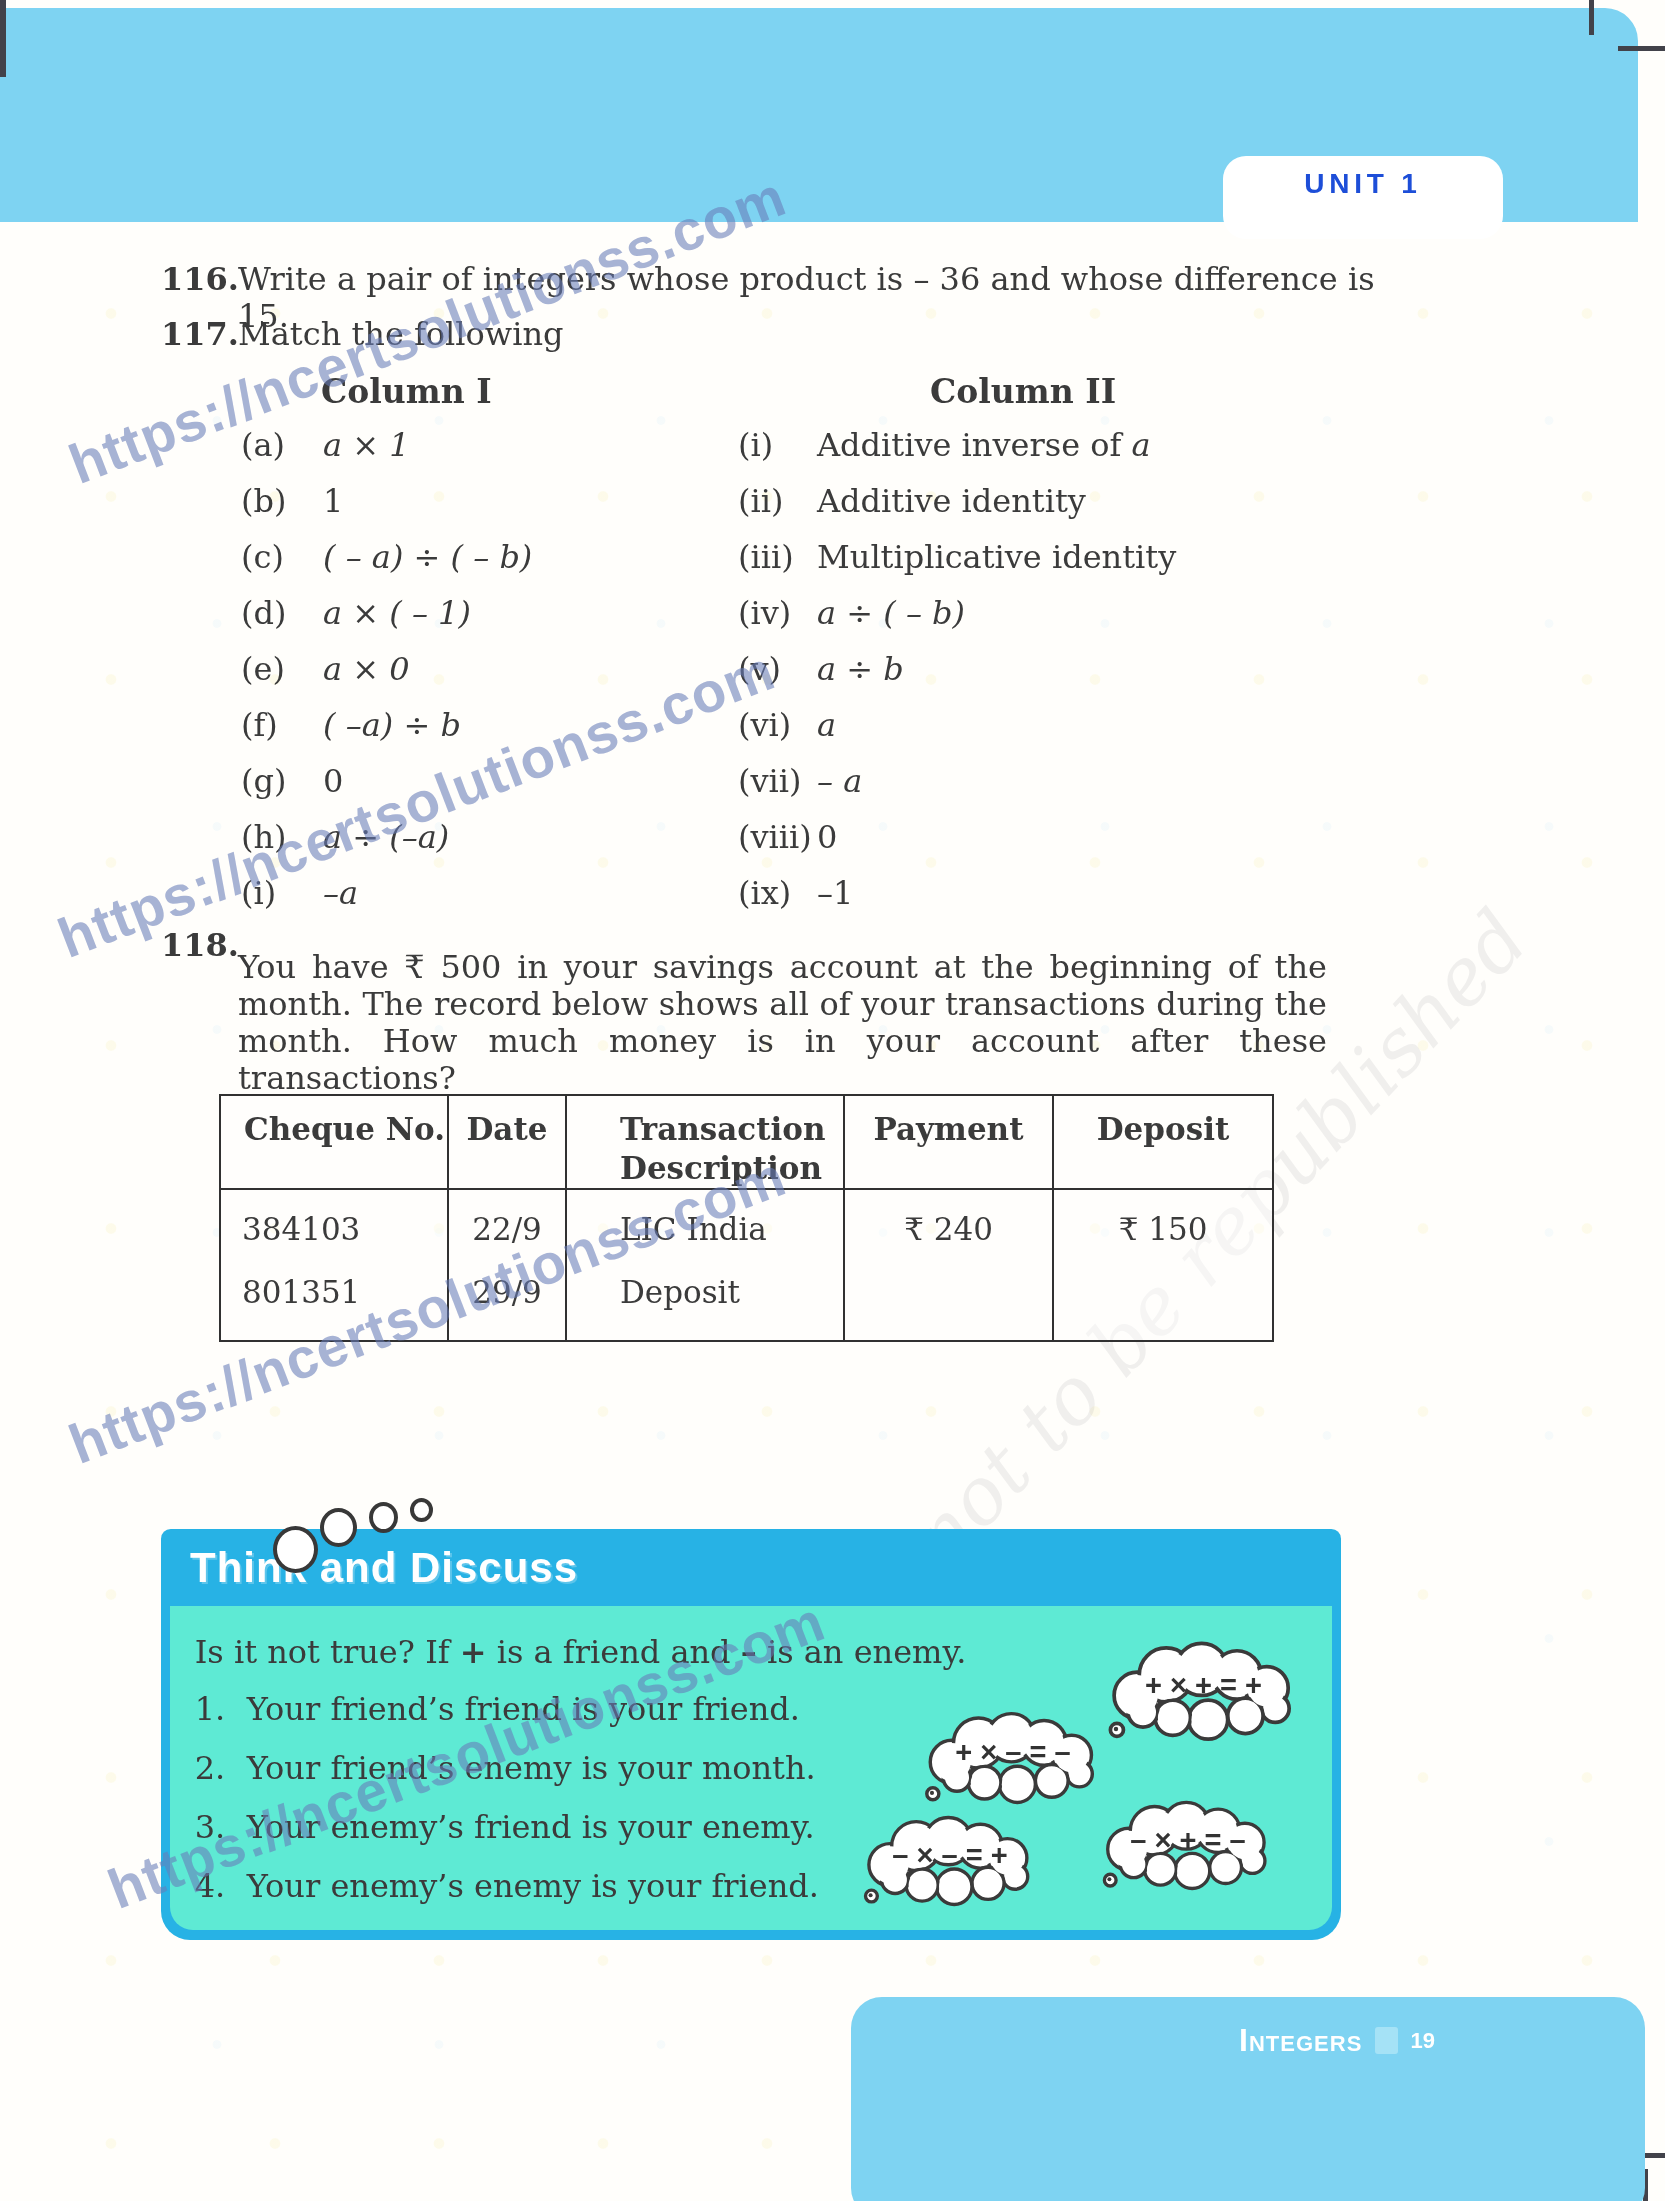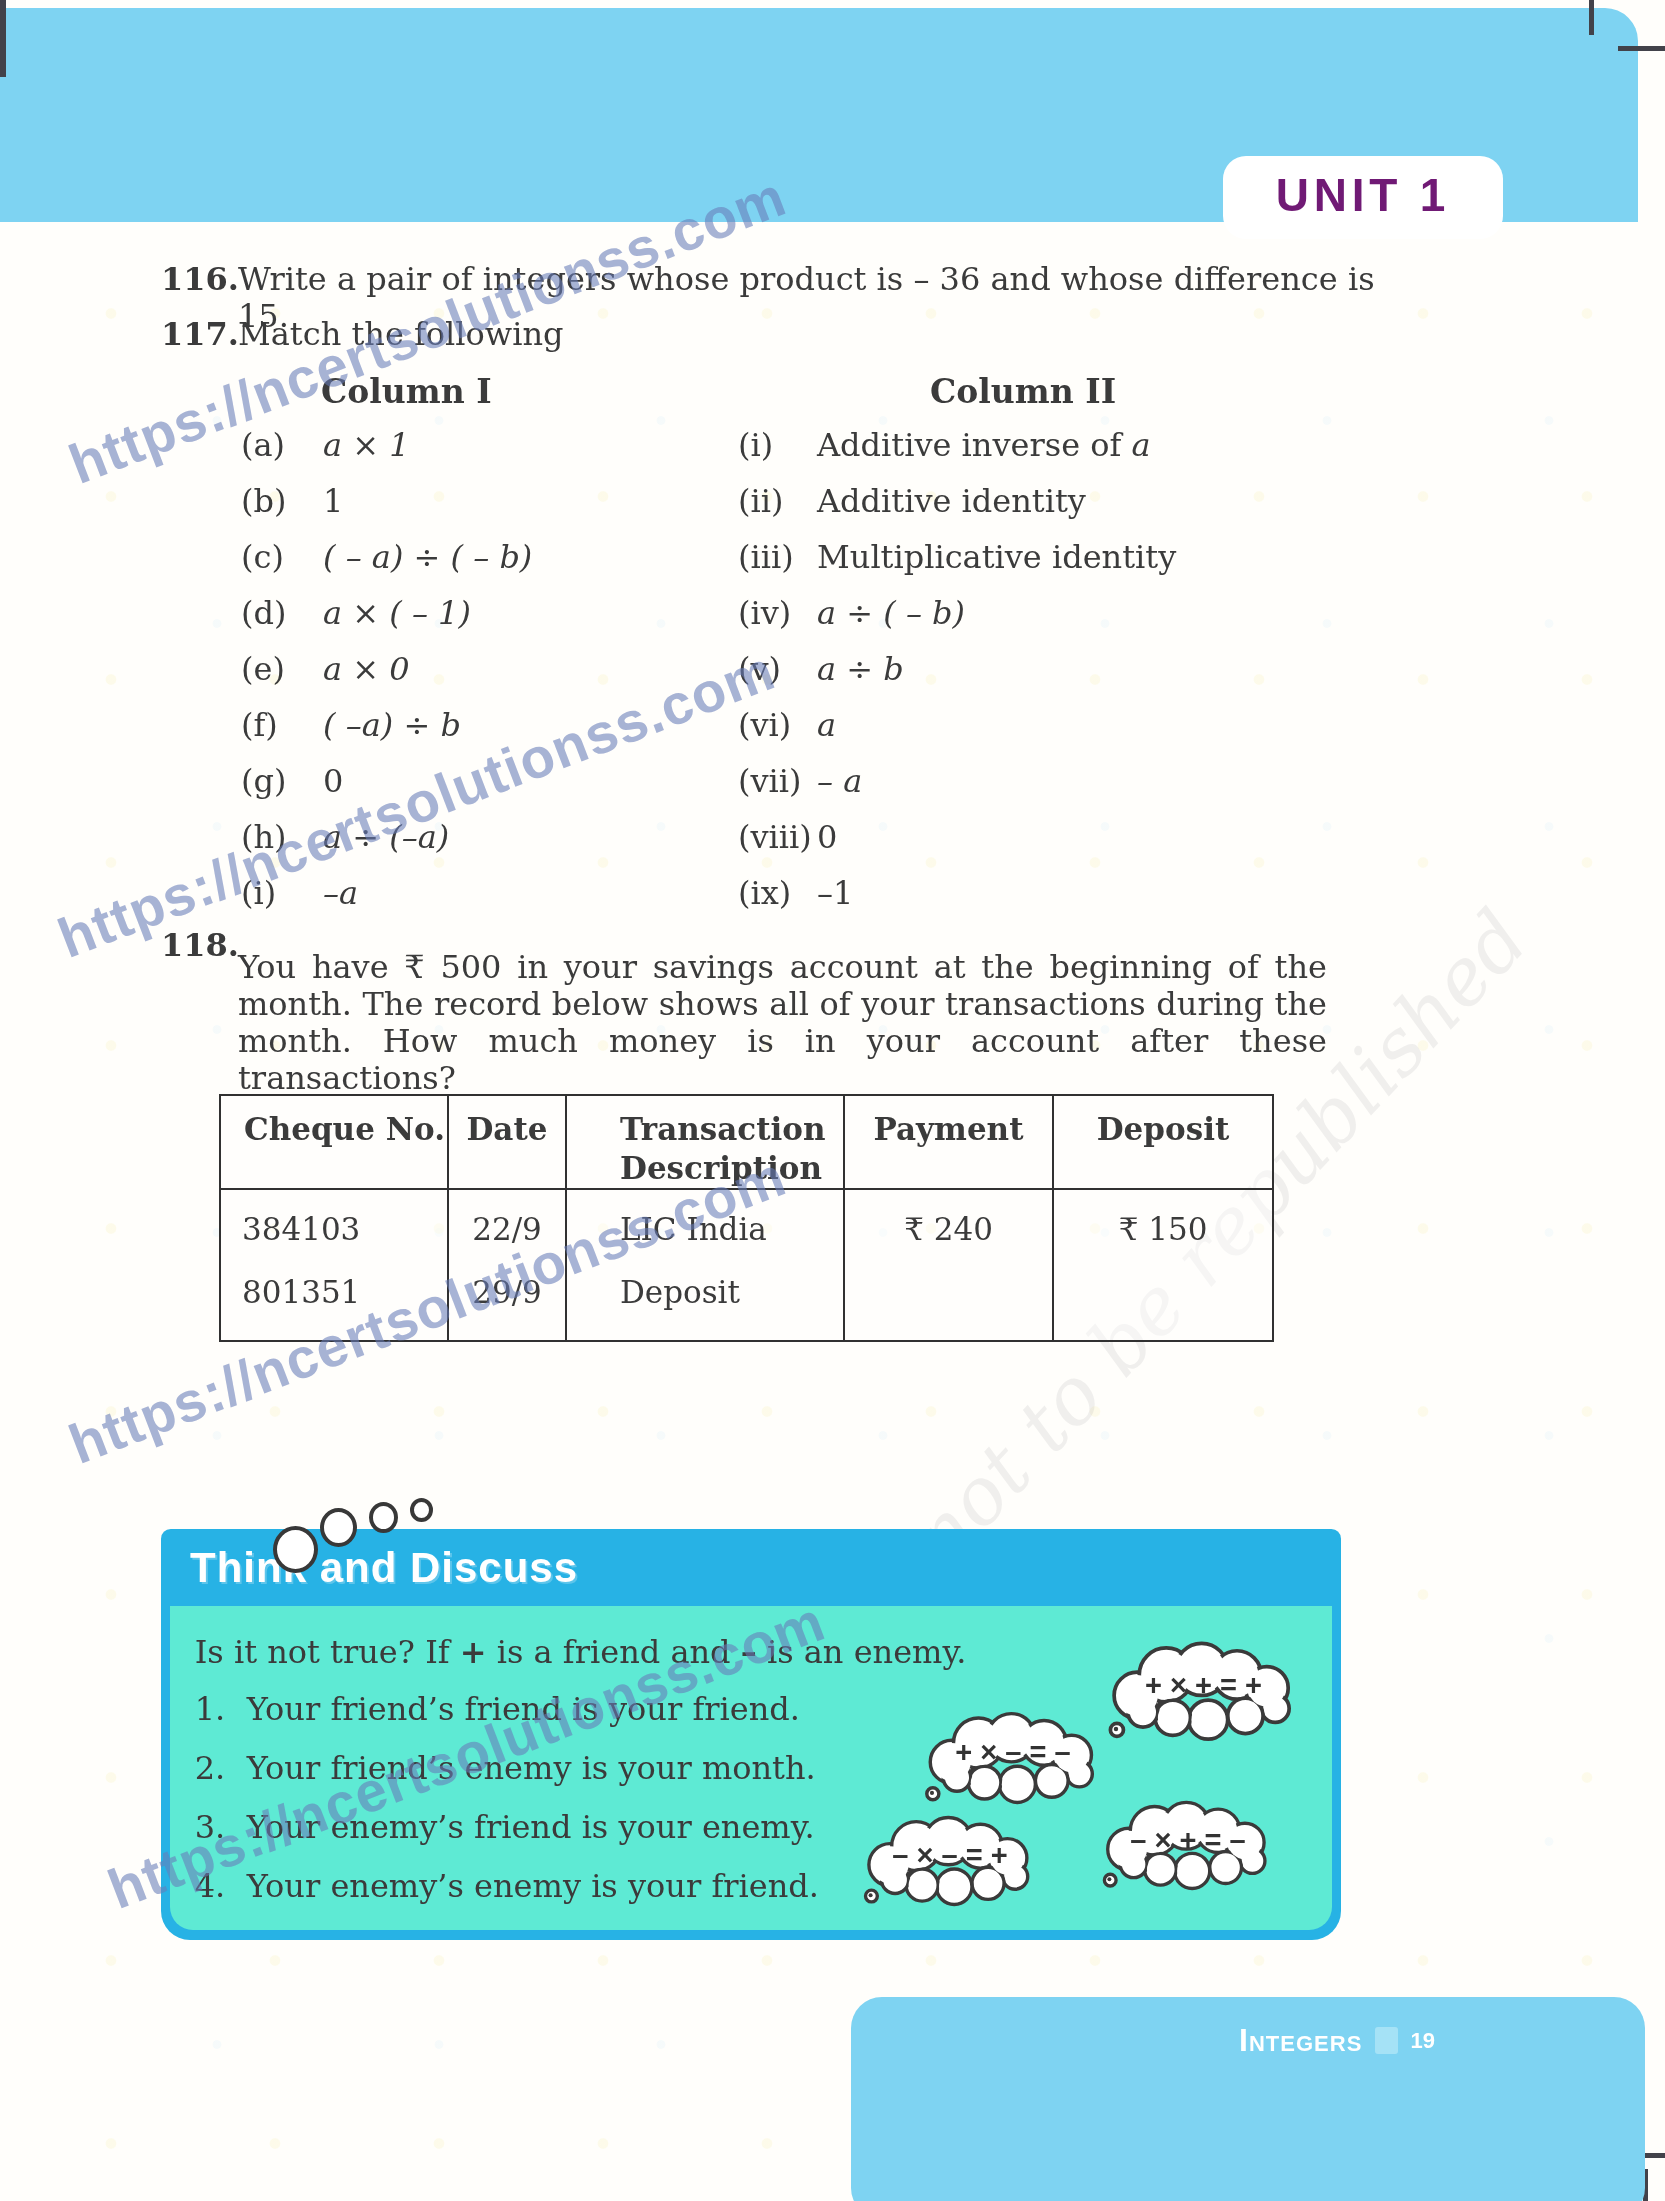--- a/index.html
+++ b/index.html
@@ -9,22 +9,22 @@
     background-image:
       radial-gradient(circle, rgba(248,242,190,.28) 0 4.8px, transparent 5.8px),
       radial-gradient(circle, rgba(214,238,248,.22) 0 3.9px, transparent 4.8px);
     background-size:164px 183px,222px 203px;
     background-position:29px 39px,106px 116px;}
   
   .band{position:absolute;left:0;top:7.7px;width:1638px;height:214px;background:#7ed3f2;
     border-radius:0 33px 0 0;}
   .unit-tab{position:absolute;left:1223px;top:156px;width:280px;height:83px;background:#ffffff;
     border-radius:23px;display:flex;align-items:flex-start;justify-content:center;padding-top:11.6px;box-sizing:border-box;}
-  .unit-tab span{font-family:"Liberation Sans",sans-serif;font-weight:bold;font-size:46px;
-    letter-spacing:4.8px;color:#701a75;}
+  .unit-tab span{font-family:"Liberation Sans",sans-serif;font-weight:bold;font-size:28px;
+    letter-spacing:4.8px;color:#1d4ed8;}
   
   .cm{position:absolute;background:#42424a;}
   
   .q{position:absolute;display:flex;font-size:32px;line-height:37px;}
   .qnum{width:77px;flex:none;font-weight:bold;}
   .q116{left:161px;top:261px;width:1217px;}
   .q117{left:161px;top:316px;width:1217px;}
   .q118{left:161px;top:927px;width:1173px;}
   .q118 .qtext{width:1089px;text-align:justify;margin-top:22px;}
   .colhead{position:absolute;font-weight:bold;font-size:33px;}

